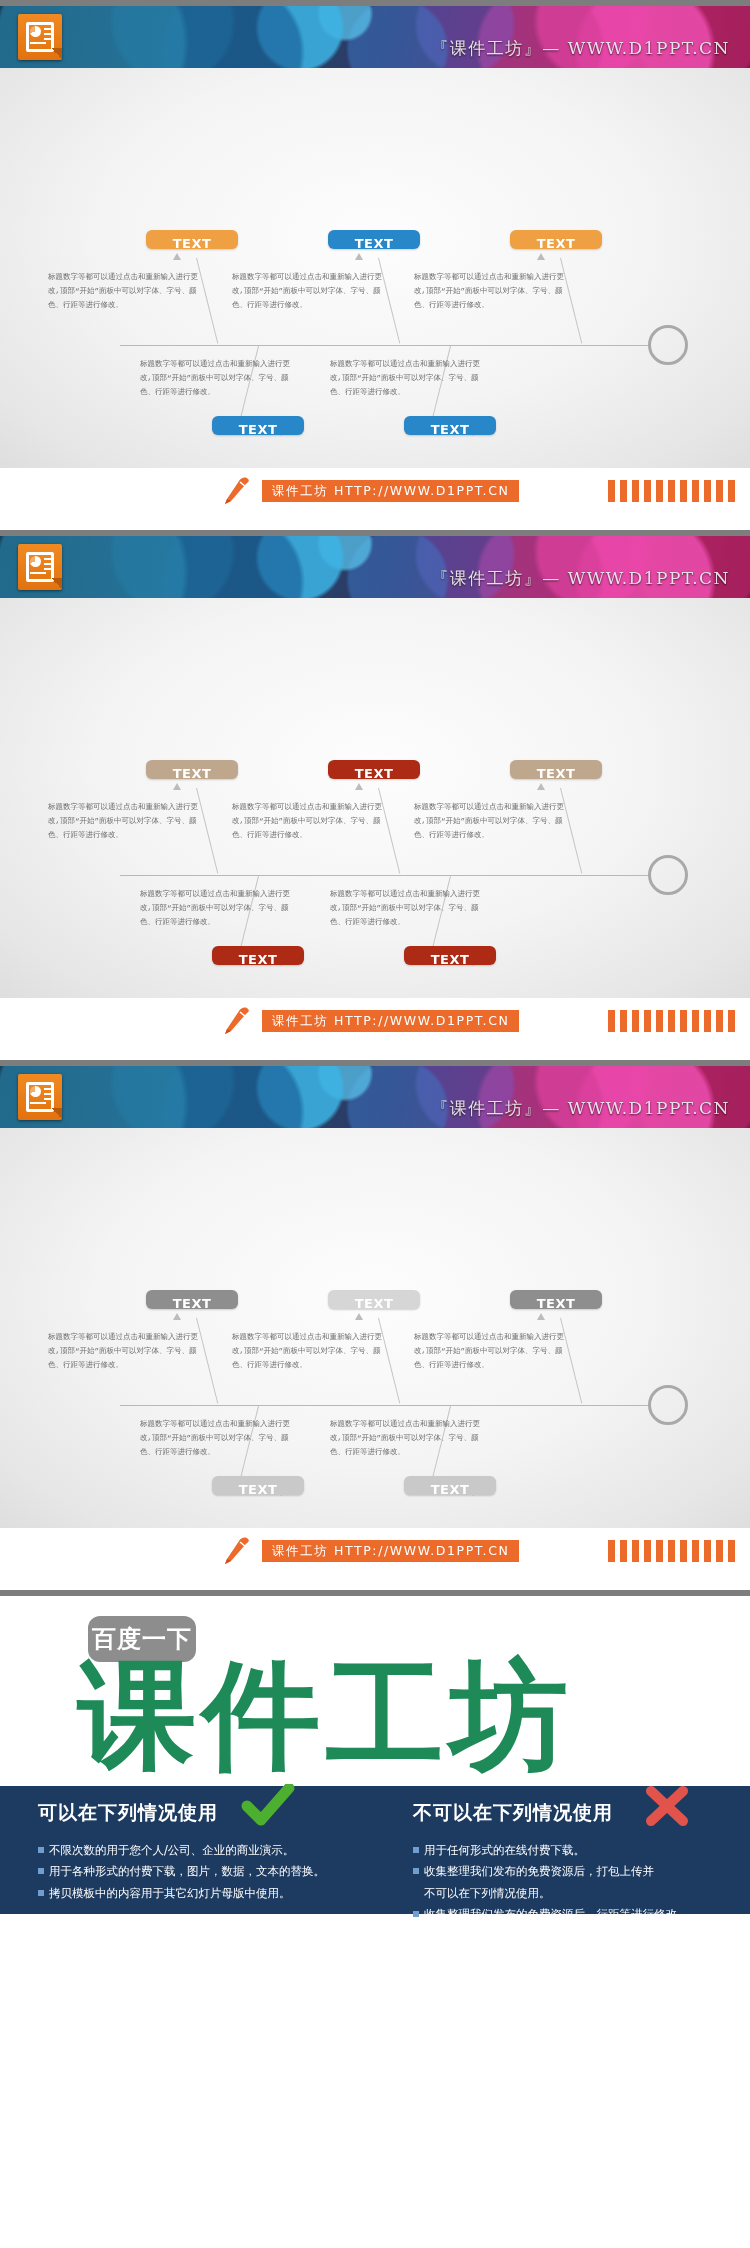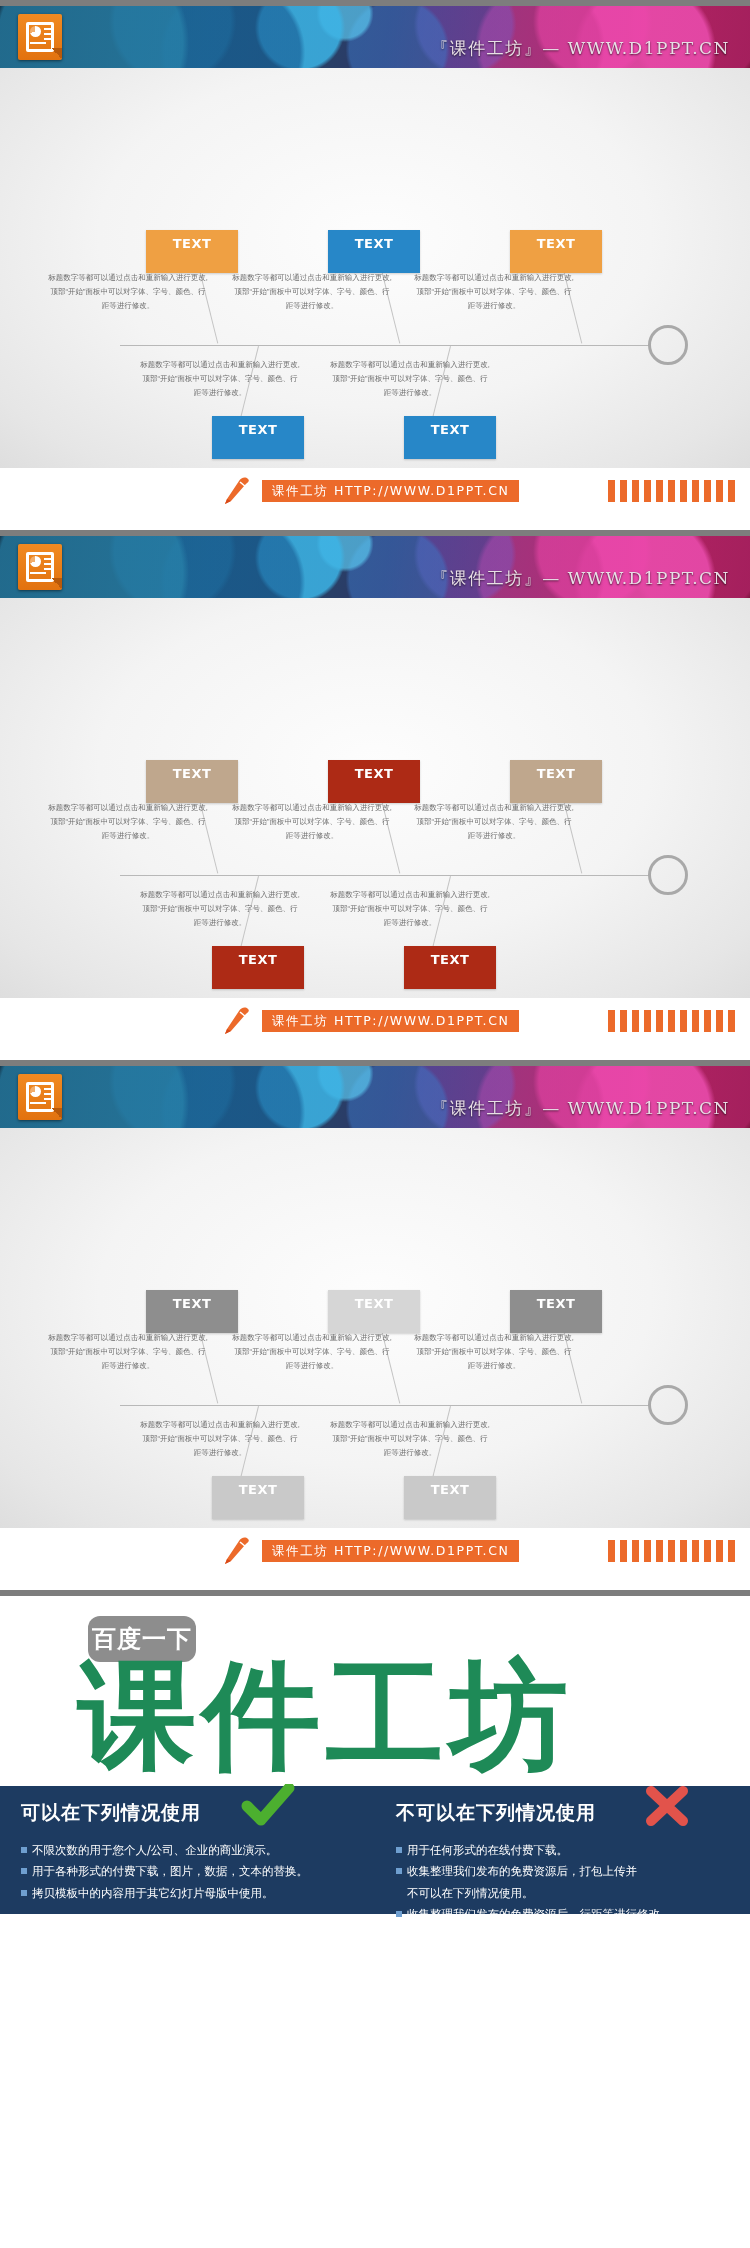--- a/index.html
+++ b/index.html
@@ -63,28 +63,27 @@
 
   
   .spine{position:absolute;left:120px;top:277px;width:530px;height:1px;background:#b8b8b8;}
   .head{position:absolute;left:648px;top:257px;width:40px;height:40px;border:3px solid #a9a9a9;border-radius:50%;box-sizing:border-box;background:transparent;}
   .bone{position:absolute;width:1px;background:#c4c4c4;transform-origin:top left;}
   .arrow{position:absolute;width:0;height:0;border-left:4px solid transparent;border-right:4px solid transparent;}
   .arrow.down{border-top:7px solid #bcbcbc;}
   .arrow.up{border-bottom:7px solid #bcbcbc;}
 
   .chip{
-    position:absolute;height:43px;line-height:27px;width:92px;text-align:center;
-    border-radius:0;color:#fff;font-size:13px;font-weight:bold;letter-spacing:.5px;
+    position:absolute;height:19px;line-height:27px;width:92px;text-align:center;
+    border-radius:6px;color:#fff;font-size:13px;font-weight:bold;letter-spacing:.5px;
     box-shadow:0 1px 2px rgba(0,0,0,.18);
   }
   .note{
     position:absolute;width:160px;font-size:7.5px;line-height:1.85;color:#6d6d6d;
-    font-family:Liberation Sans, sans-serif;
-    text-align:center;
+    font-family:Liberation Mono, monospace;
   }
 
   
   .footer{position:relative;width:750px;height:62px;background:#ffffff;}
   .footer-pen{position:absolute;left:222px;top:9px;width:30px;height:28px;}
   .footer-strip{
     position:absolute;left:262px;top:12px;height:22px;line-height:22px;
     background:#ec6a2a;color:#fff;font-size:12.5px;letter-spacing:1.6px;
     padding:0 10px;white-space:nowrap;font-family:"DejaVu Sans","Liberation Sans",sans-serif;
   }
@@ -96,21 +95,21 @@
   .badge{
     position:absolute;left:88px;top:20px;width:108px;height:46px;background:#8d8d8d;border-radius:12px;
     color:#fff;font-size:24px;font-weight:bold;text-align:center;line-height:46px;letter-spacing:1px;
   }
   .bigword{
     position:absolute;left:78px;top:60px;color:#1e8a57;font-size:118px;font-weight:bold;
     letter-spacing:6px;line-height:1;white-space:nowrap;
     font-family:"DejaVu Sans","Liberation Sans",sans-serif;
   }
   .panels{position:absolute;left:0;top:190px;width:750px;height:128px;background:#1d3b61;display:flex;}
-  .panel{flex:1;position:relative;padding:14px 22px 0 21px;box-sizing:border-box;}
+  .panel{flex:1;position:relative;padding:14px 22px 0 38px;box-sizing:border-box;}
   .panel-title{color:#fff;font-size:19px;font-weight:bold;letter-spacing:1px;margin:0 0 14px 0;}
   .panel ul{list-style:none;margin:0;padding:0;}
   .panel li{
     color:#ffffff;font-size:11.5px;line-height:1.85;position:relative;padding-left:11px;white-space:nowrap;
   }
   .panel li:before{content:"";position:absolute;left:0;top:7px;width:6px;height:6px;background:#6f9fd0;}
   .panel li.cont:before{display:none;}
   .tick{position:absolute;right:80px;top:-2px;width:54px;height:44px;}
   .cross{position:absolute;right:60px;top:0px;width:46px;height:40px;}
 </style>

